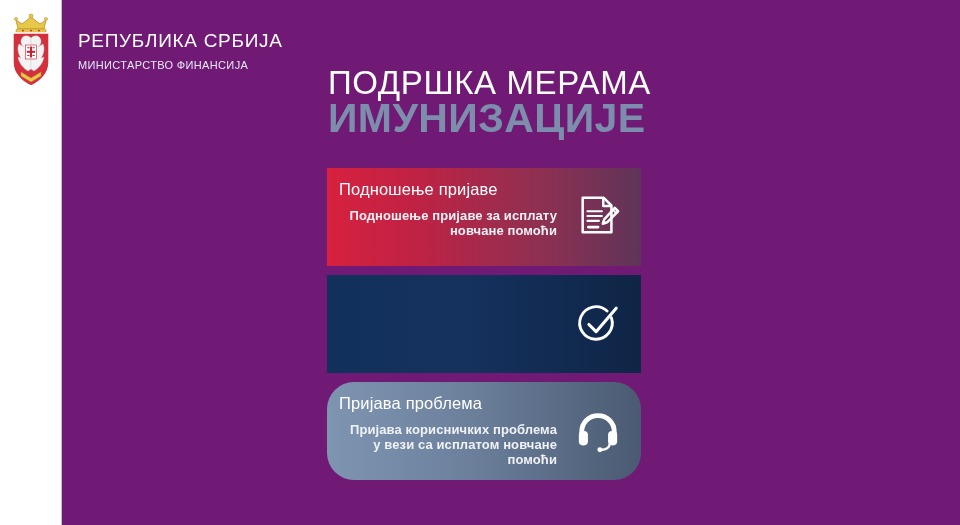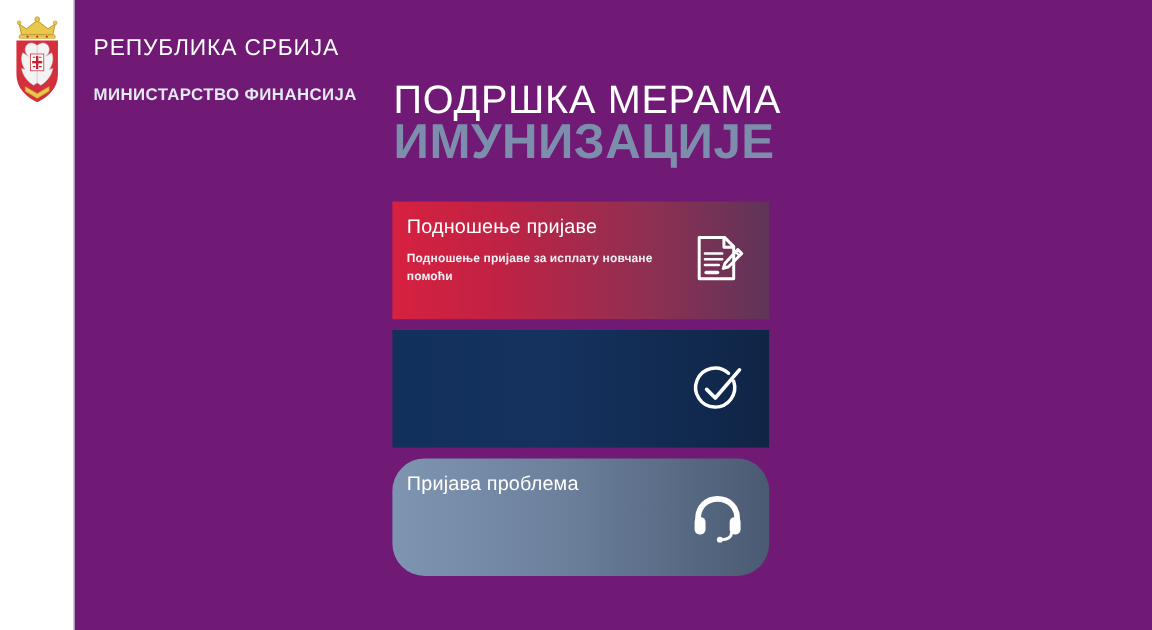--- a/index.html
+++ b/index.html
@@ -50,24 +50,24 @@
   }
   .brand-title {
     color: #ffffff;
     font-size: 19px;
     font-weight: normal;
     letter-spacing: 0.7px;
     line-height: 22px;
     white-space: nowrap;
   }
   .brand-sub {
-    margin-top: 20px;
+    margin-top: 7px;
     color: #e4e9f2;
-    font-size: 14px;
-    font-weight: bold;
+    font-size: 11px;
+    font-weight: normal;
     letter-spacing: 0.35px;
     line-height: 12px;
     white-space: nowrap;
   }
 
   
   .headline {
     position: absolute;
     left: 328px;
     top: 66px;
@@ -122,24 +122,25 @@
   .card-title {
     color: #ffffff;
     font-size: 16.5px;
     font-weight: normal;
     line-height: 20px;
     letter-spacing: 0.15px;
   }
   .card-desc {
     margin-top: 9px;
     color: #f0f2f6;
-    font-size: 10px;
+    font-size: 13px;
     font-weight: bold;
     line-height: 15px;
     letter-spacing: 0.1px;
+    text-align: right;
   }
 
   .card-icon {
     position: absolute;
     right: 18px;
     top: 50%;
     transform: translateY(-50%);
     width: 50px;
     height: 50px;
     display: flex;
@@ -224,20 +225,21 @@
         <svg viewBox="0 0 48 48" width="46" height="46" aria-hidden="true">
           <path d="M38 17.5 A17 17 0 1 1 33.5 10.5" fill="none" stroke="#ffffff" stroke-width="3" stroke-linecap="round"></path>
           <path d="M14.5 24.5 L22 32 L43 7.5" fill="none" stroke="#ffffff" stroke-width="3.2" stroke-linecap="round" stroke-linejoin="round"></path>
         </svg>
       </div>
     </div>
 
     <div class="card card-3">
       <div class="card-text">
         <div class="card-title">Пријава проблема</div>
+        <div class="card-desc">Пријава корисничких проблема у вези са исплатом новчане помоћи</div>
       </div>
       <div class="card-icon">
         <svg viewBox="0 0 48 48" width="46" height="46" aria-hidden="true">
           <path d="M7 28 V25 C7 15 14.5 8 24 8 C33.5 8 41 15 41 25 V28" fill="none" stroke="#ffffff" stroke-width="5" stroke-linecap="round"></path>
           <rect x="4" y="24" width="9.5" height="15" rx="4.2" fill="#ffffff"></rect>
           <rect x="34.5" y="24" width="9.5" height="15" rx="4.2" fill="#ffffff"></rect>
           <path d="M36 38 C36 41.5 32 43.5 28 43.5" fill="none" stroke="#ffffff" stroke-width="2.6" stroke-linecap="round"></path>
           <circle cx="26" cy="43.5" r="2.6" fill="#ffffff"></circle>
         </svg>
       </div>

